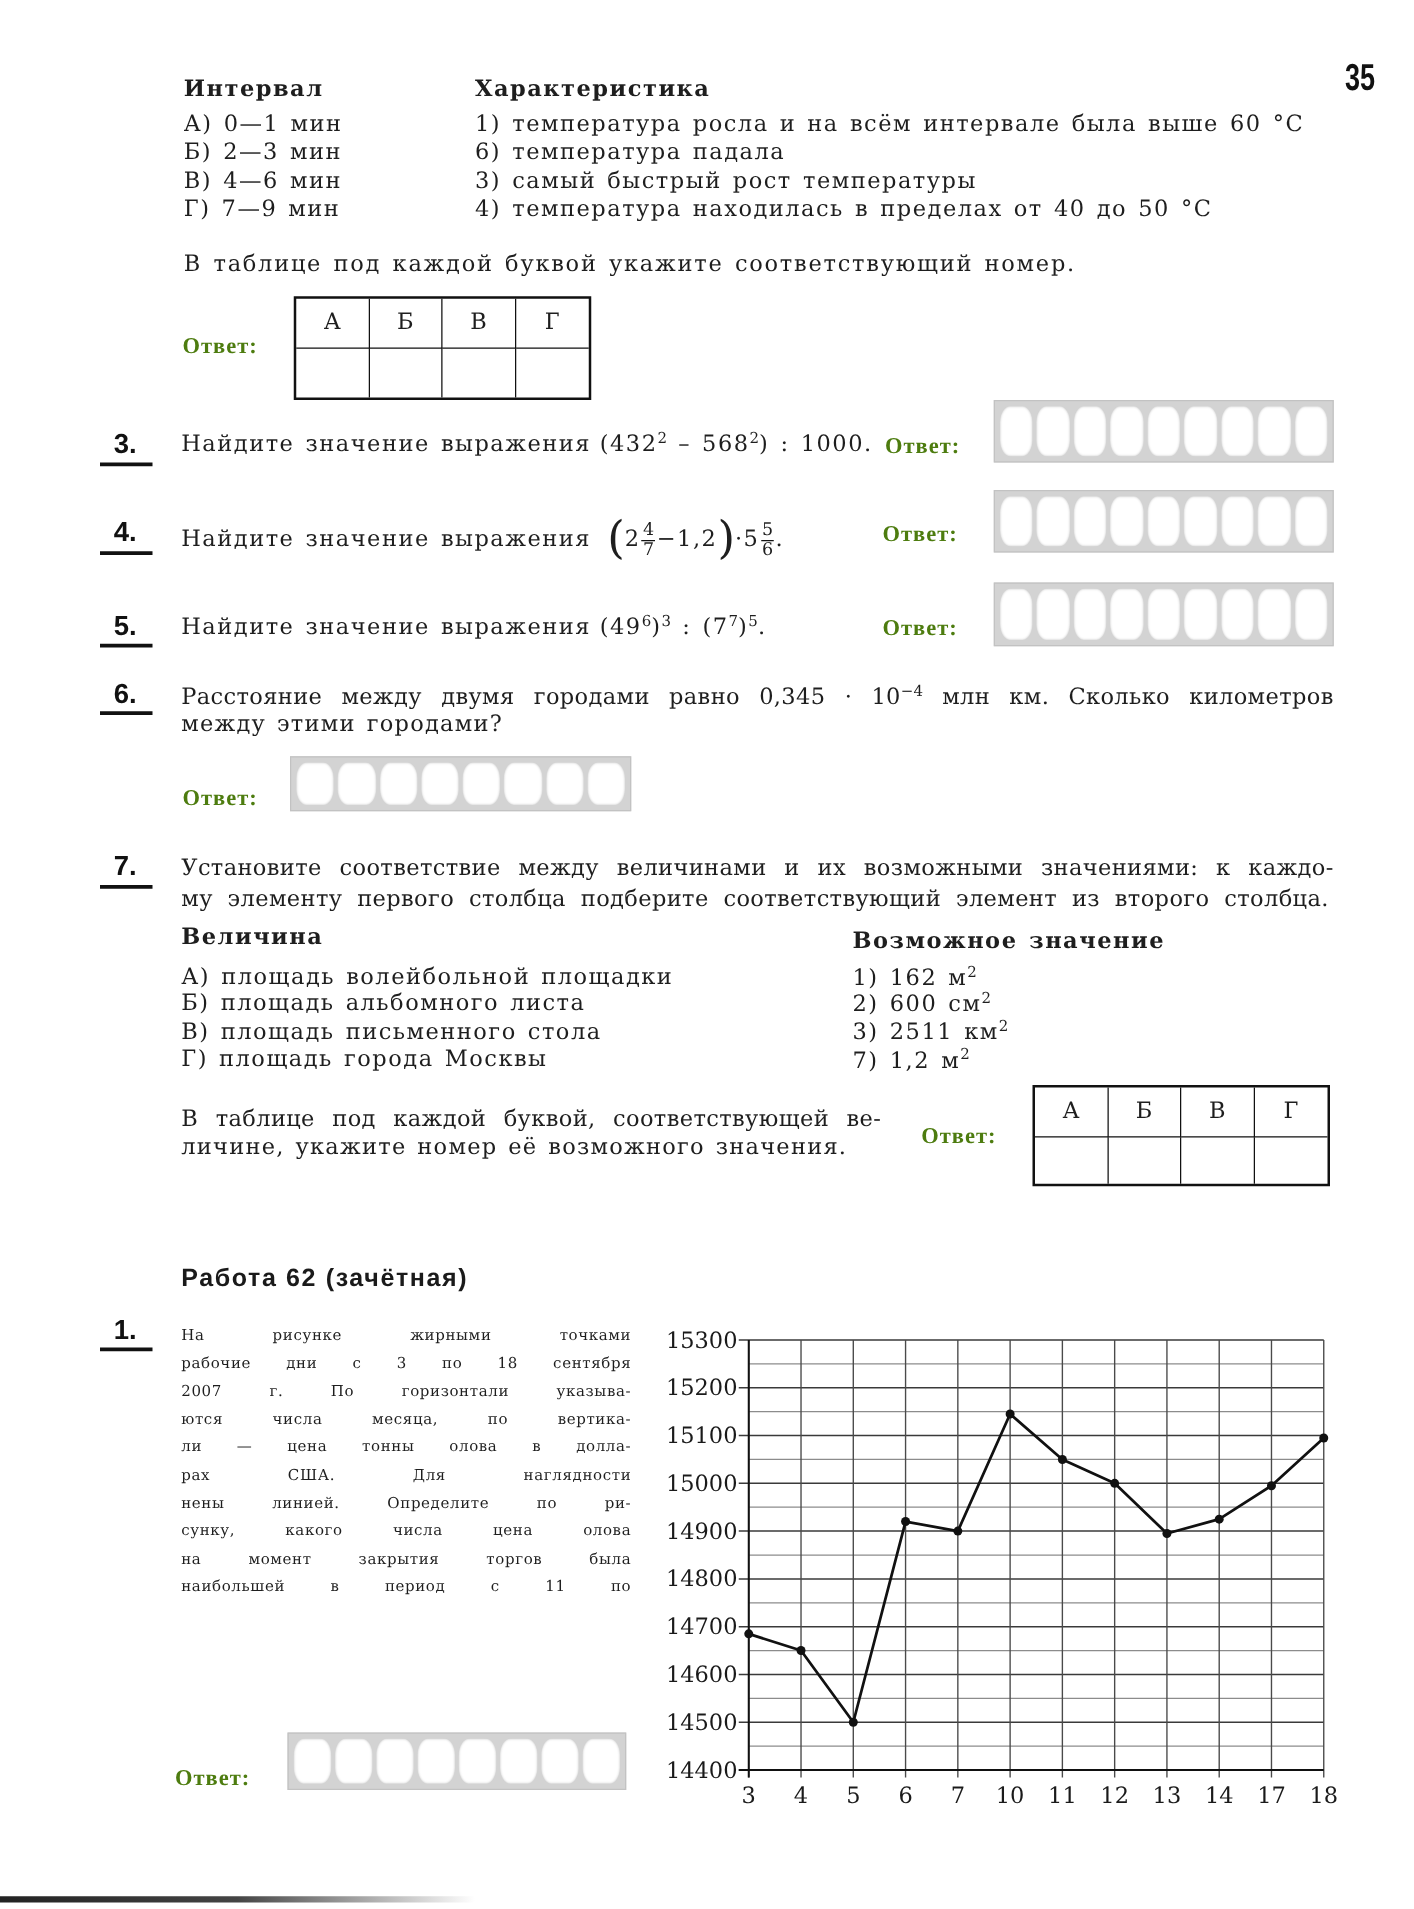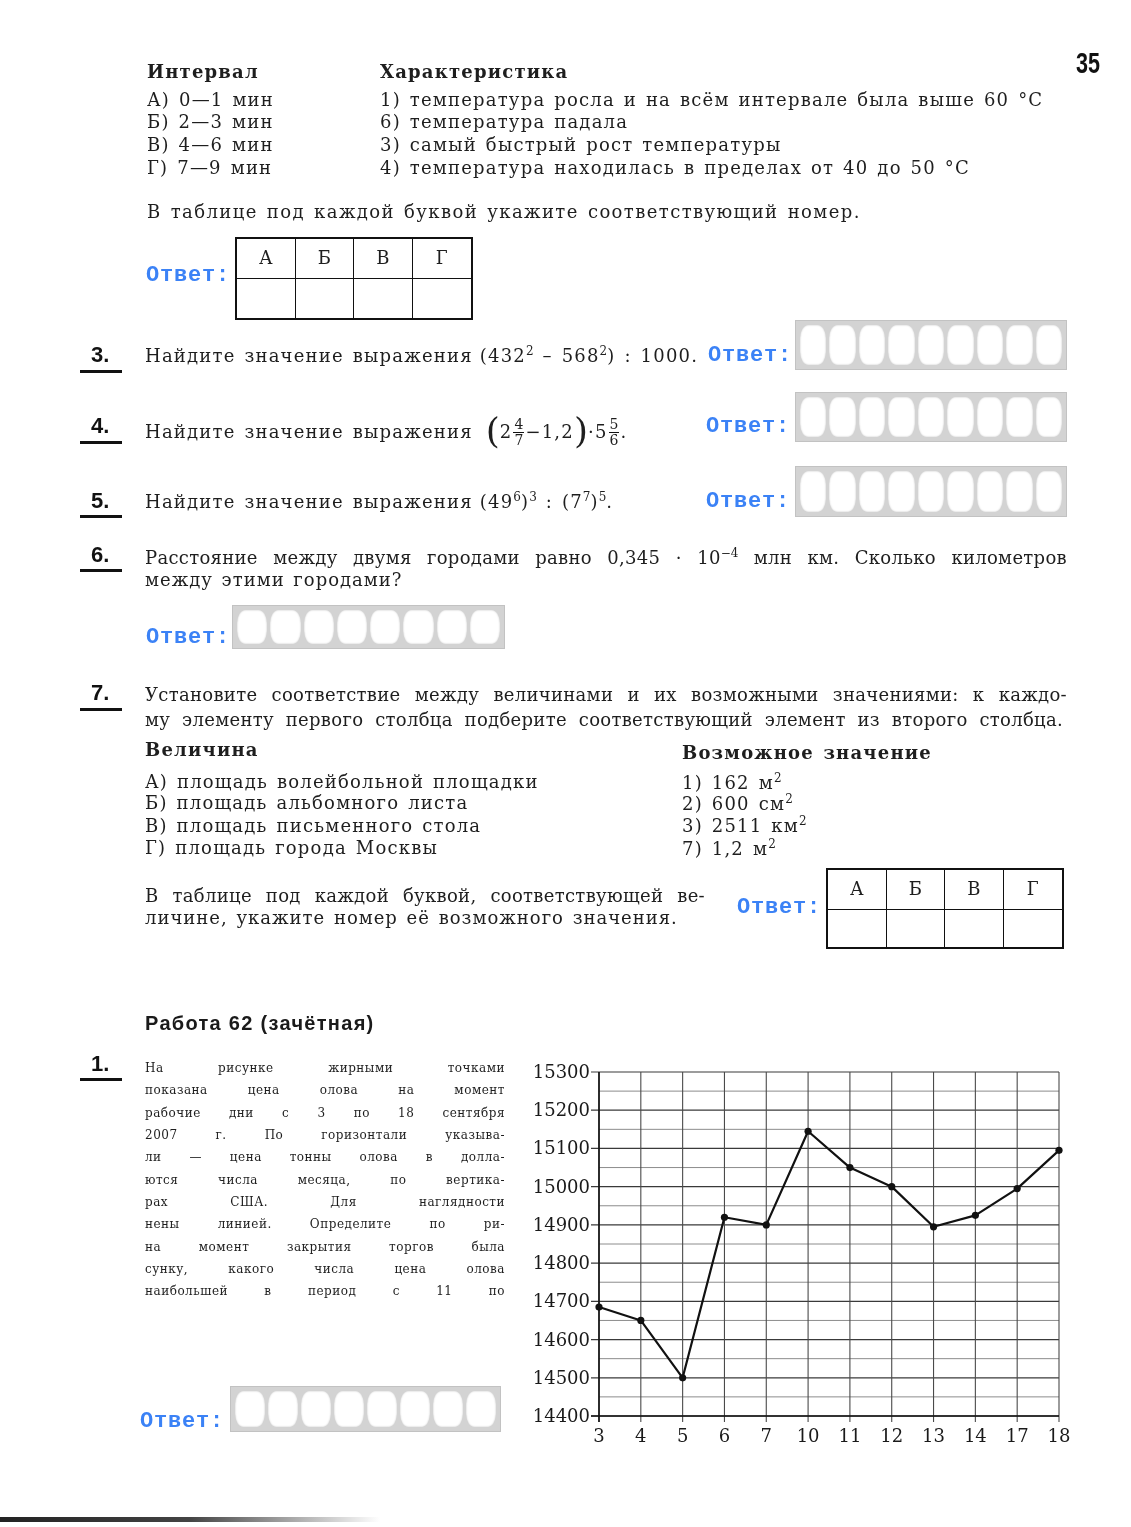--- a/index.html
+++ b/index.html
@@ -2,21 +2,21 @@
 <html><head>
 <meta charset="utf-8">
 <style>
 *{box-sizing:border-box;margin:0;padding:0}
 html,body{width:1131px;height:1527px;background:#fff;overflow:hidden}
 body{position:relative;font-family:"DejaVu Serif",serif;color:#1e1e1e}
 .line{position:absolute;font-size:18px;line-height:22px;letter-spacing:1.2px;word-spacing:2px;white-space:nowrap}
 .jline{position:absolute;font-size:18px;line-height:22px;letter-spacing:0.3px;text-align:justify;text-align-last:justify}
 .b{font-weight:bold}
 sup{font-size:12px;line-height:0;vertical-align:0.55em;letter-spacing:0}
-.answer-label{position:absolute;font-family:Liberation Mono, monospace;font-weight:bold;font-size:22px;line-height:24px;letter-spacing:0.8px;color:#3b82f6}
+.answer-label{position:absolute;font-family:Liberation Serif, serif;font-weight:bold;font-size:18px;line-height:24px;letter-spacing:0.8px;color:#4d7c0f}
 .task-num{position:absolute;font-family:"Liberation Sans",sans-serif;font-weight:bold;font-size:22px;line-height:24px;color:#111}
 .task-bar{position:absolute;width:42px;height:3px;background:#111}
 .digits{position:absolute;display:flex;gap:3px;padding:4px;background:#d3d3d3;border:1px solid #c2c2c2}
 .digits .cell{flex:1;background:#fff;border-radius:8px/13px;box-shadow:inset 0 0 2px rgba(0,0,0,.28)}
 .ans-grid{position:absolute;display:grid;grid-template-columns:repeat(4,1fr);grid-template-rows:40px 1fr;border:2px solid #111}
 .ans-grid>div{border-right:1.5px solid #111;border-bottom:1.5px solid #111}
 .ans-grid>div:nth-child(4n){border-right:none}
 .ans-grid>div:nth-child(n+5){border-bottom:none}
 .ans-grid .hc{display:flex;justify-content:center;padding-top:9px;font-size:18px;line-height:20px}
 .expr{margin-left:7px}
@@ -173,29 +173,28 @@
   <div></div>
 </div>
 
 <div class="section-title">Работа 62 (зачётная)</div>
 
 <div class="task-num" style="left:91px;top:1052px">1.</div>
 <div class="task-bar" style="left:80px;top:1078px"></div>
 
 <div class="para">
   <div class="pl">На рисунке жирными точками</div>
-  <div class="pl">показана цена олова на момент</div>
   <div class="pl">рабочие дни с 3 по 18 сентября</div>
   <div class="pl">2007 г. По горизонтали указыва-</div>
+  <div class="pl">ются числа месяца, по вертика-</div>
   <div class="pl">ли — цена тонны олова в долла-</div>
-  <div class="pl">ются числа месяца, по вертика-</div>
   <div class="pl">рах США. Для наглядности</div>
   <div class="pl">нены линией. Определите по ри-</div>
+  <div class="pl">сунку, какого числа цена олова</div>
   <div class="pl">на момент закрытия торгов была</div>
-  <div class="pl">сунку, какого числа цена олова</div>
   <div class="pl">наибольшей в период с 11 по</div>
 </div>
 
 <div class="answer-label" style="left:140px;top:1410px">Ответ:</div>
 <div class="digits" style="left:230px;top:1386px;width:271px;height:46px">
     <div class="cell"></div>
     <div class="cell"></div>
     <div class="cell"></div>
     <div class="cell"></div>
     <div class="cell"></div>

